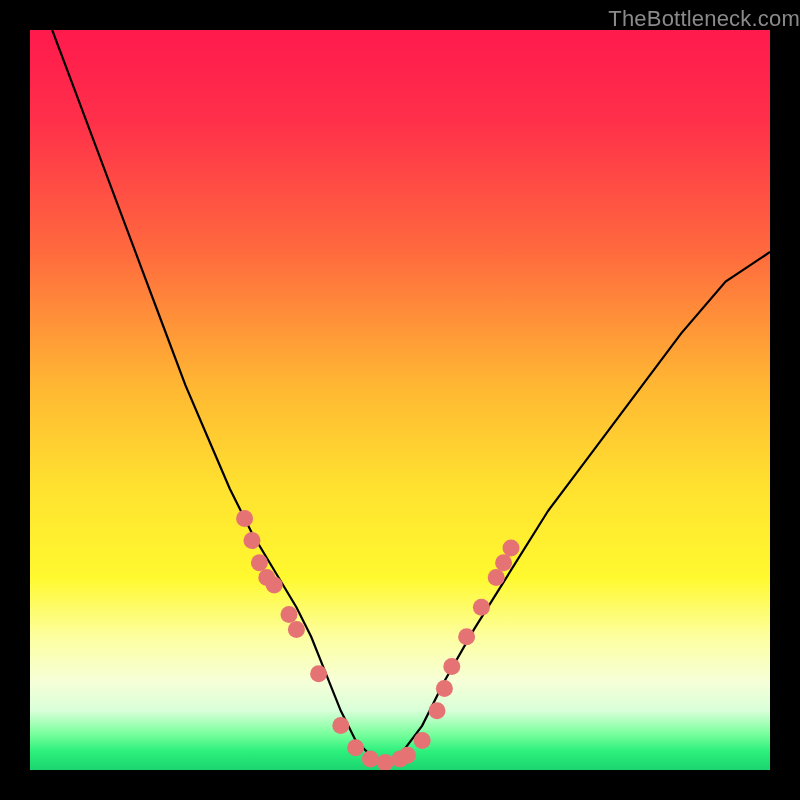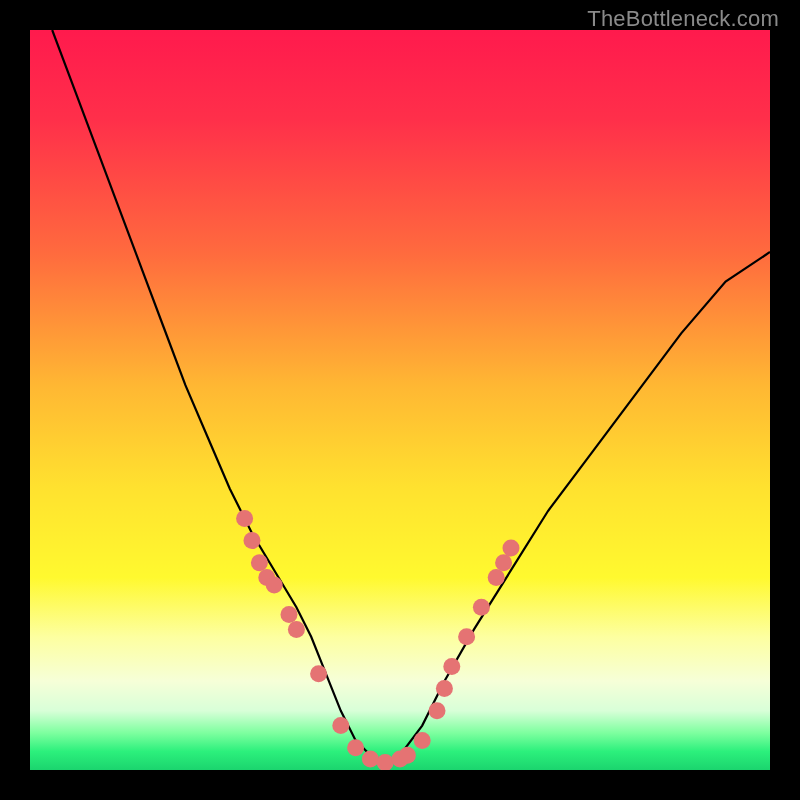--- a/index.html
+++ b/index.html
@@ -38,21 +38,21 @@
     position: absolute;
     left: 0;
     top: 0;
     width: 740px;
     height: 740px;
     overflow: visible;
   }
   .watermark {
     position: absolute;
     top: 6px;
-    right: 21px;
+    right: 0;
     color: #8a8a8a;
     font-size: 22px;
     font-weight: 500;
     letter-spacing: 0.2px;
   }
 </style>
 </head>
 <body>
 
 <div class="frame">

